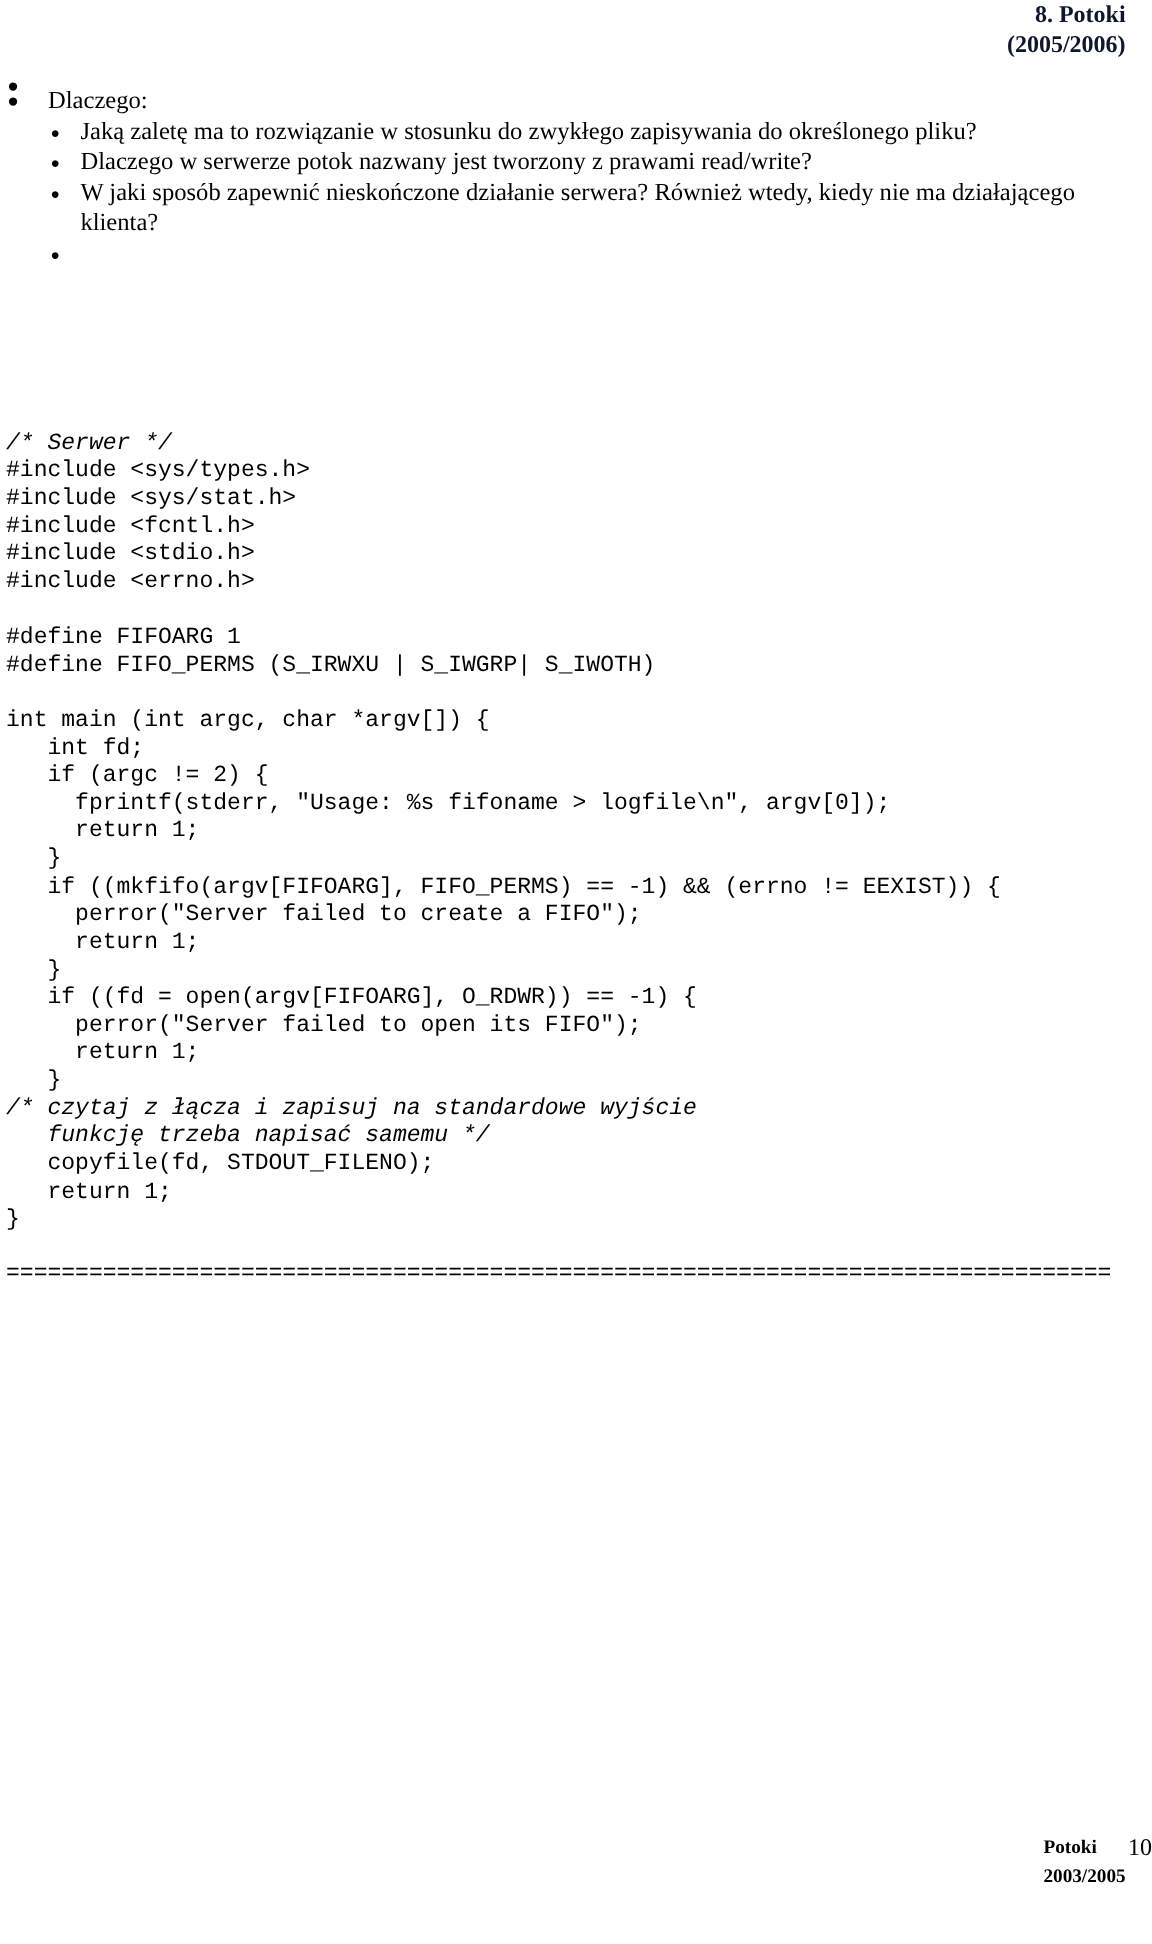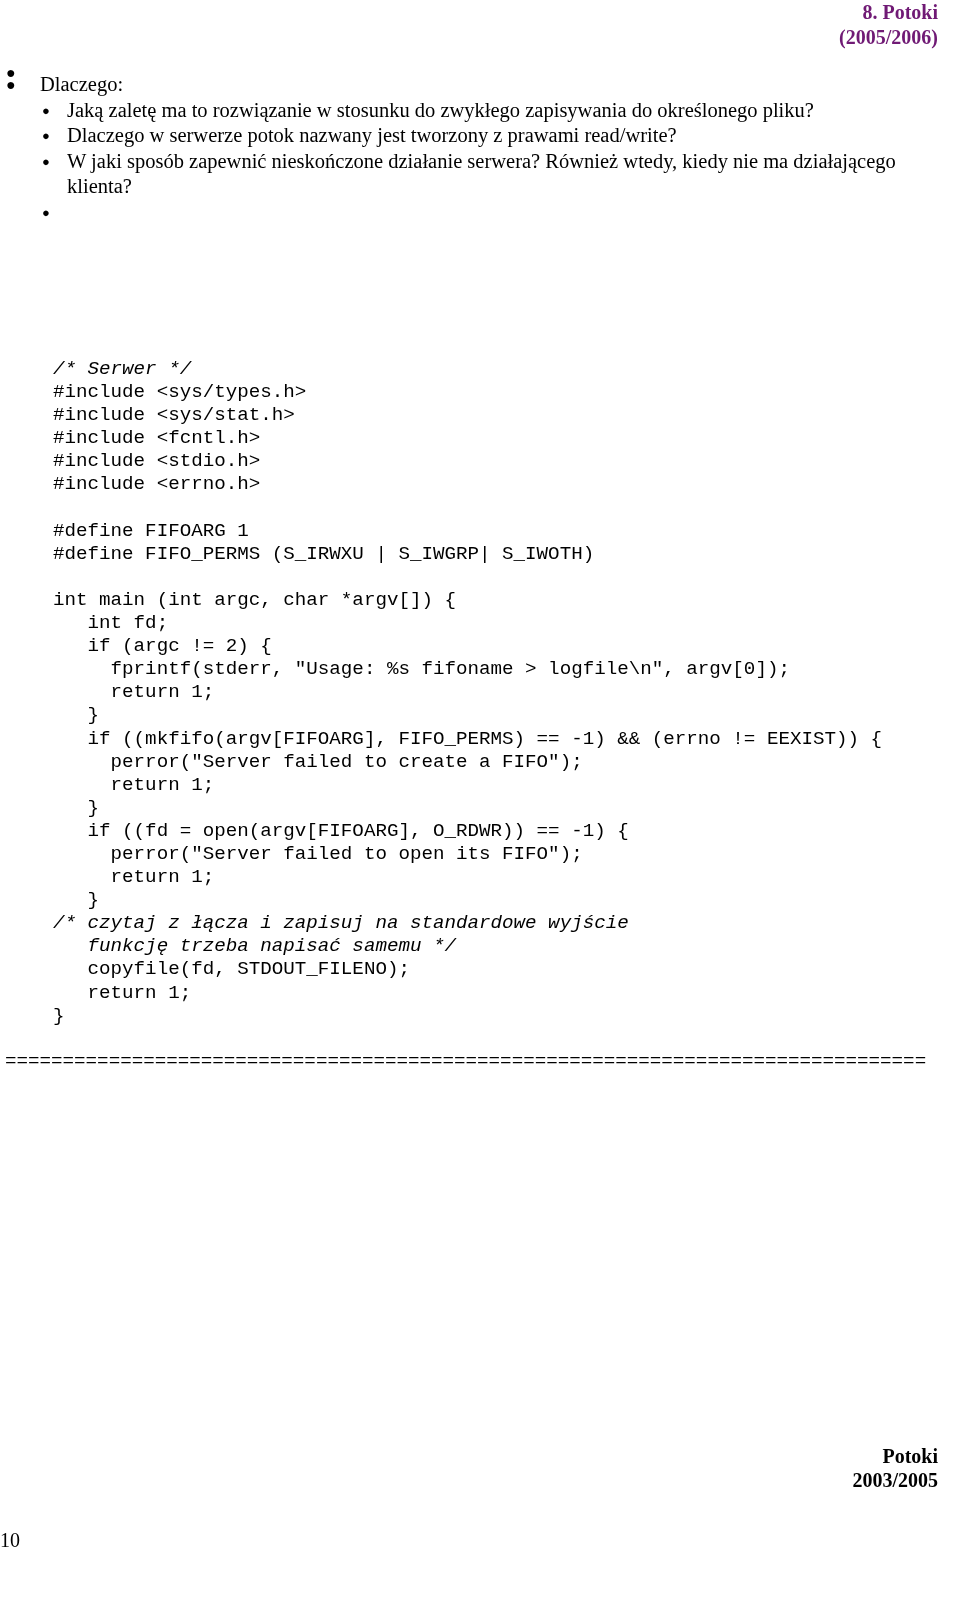--- a/index.html
+++ b/index.html
@@ -20,21 +20,21 @@
   
   .header {
     position: absolute;
     top: 0px;
     right: 22px;
     text-align: right;
     font-family: "Liberation Serif", "DejaVu Serif", serif;
     font-size: 20px;
     line-height: 25px;
     font-weight: 700;
-    color: #701a75;
+    color: #0f172a;
   }
   .header .line2 { font-weight: 700; }
 
   
   .content {
     position: absolute;
     top: 60px;
     left: 0px;
     width: 960px;
   }
@@ -82,21 +82,21 @@
     top: 358px;
     left: 5px;
     width: 950px;
     font-family: "Liberation Mono", "DejaVu Sans Mono", monospace;
     font-size: 19.2px;
     line-height: 23.1px;
     white-space: pre;
     color: #000;
     letter-spacing: 0px;
   }
-  .code .ln { white-space: pre; min-height: 23.1px; margin-left: 48px; }
+  .code .ln { white-space: pre; min-height: 23.1px; }
   .code .ln.cmt { font-style: italic; }
   .code .ln.blank { height: 23.1px; }
 
   
   .sep {
     position: absolute;
     left: 5px;
     top: 1050px;
     width: 950px;
     font-family: "Liberation Mono", "DejaVu Sans Mono", monospace;
@@ -106,31 +106,30 @@
     overflow: hidden;
     color: #000;
   }
 
   
   .footer-page {
     position: absolute;
     left: 0;
     top: 1528px;
     width: 960px;
-    text-align: left;
+    text-align: right;
     font-size: 20px;
     line-height: 24px;
     font-family: "Liberation Serif", "DejaVu Serif", serif;
   }
   .footer-right {
     position: absolute;
     right: 22px;
-    top: 1444px;
-    text-align: right;
-    font-size: 20px;
+    top: 1528px;
+    font-size: 16px;
     line-height: 24px;
     font-weight: 700;
     font-family: "Liberation Serif", "DejaVu Serif", serif;
   }
 </style>
 </head>
 <body>
 
 <div class="page">
 

